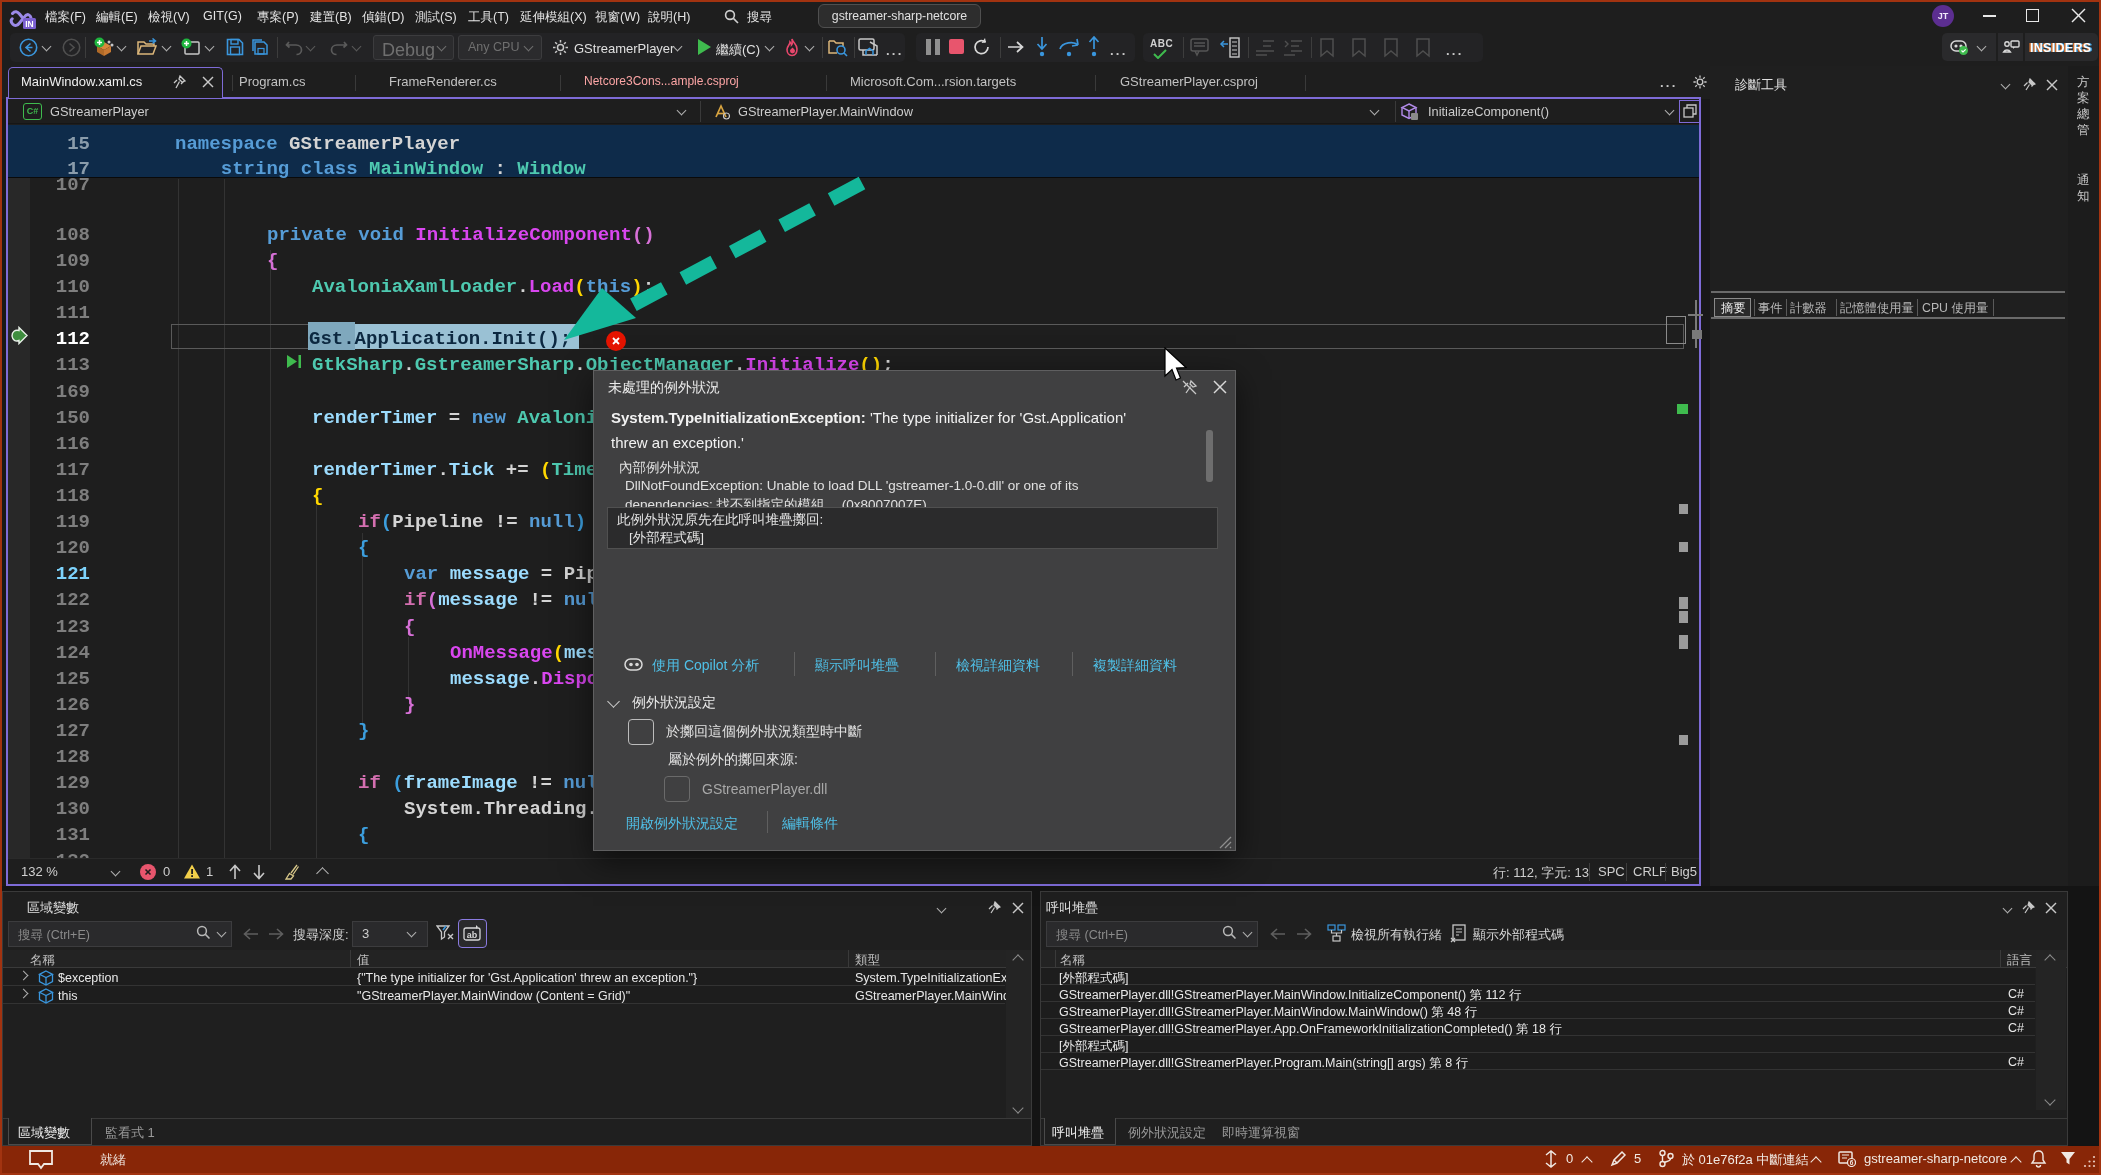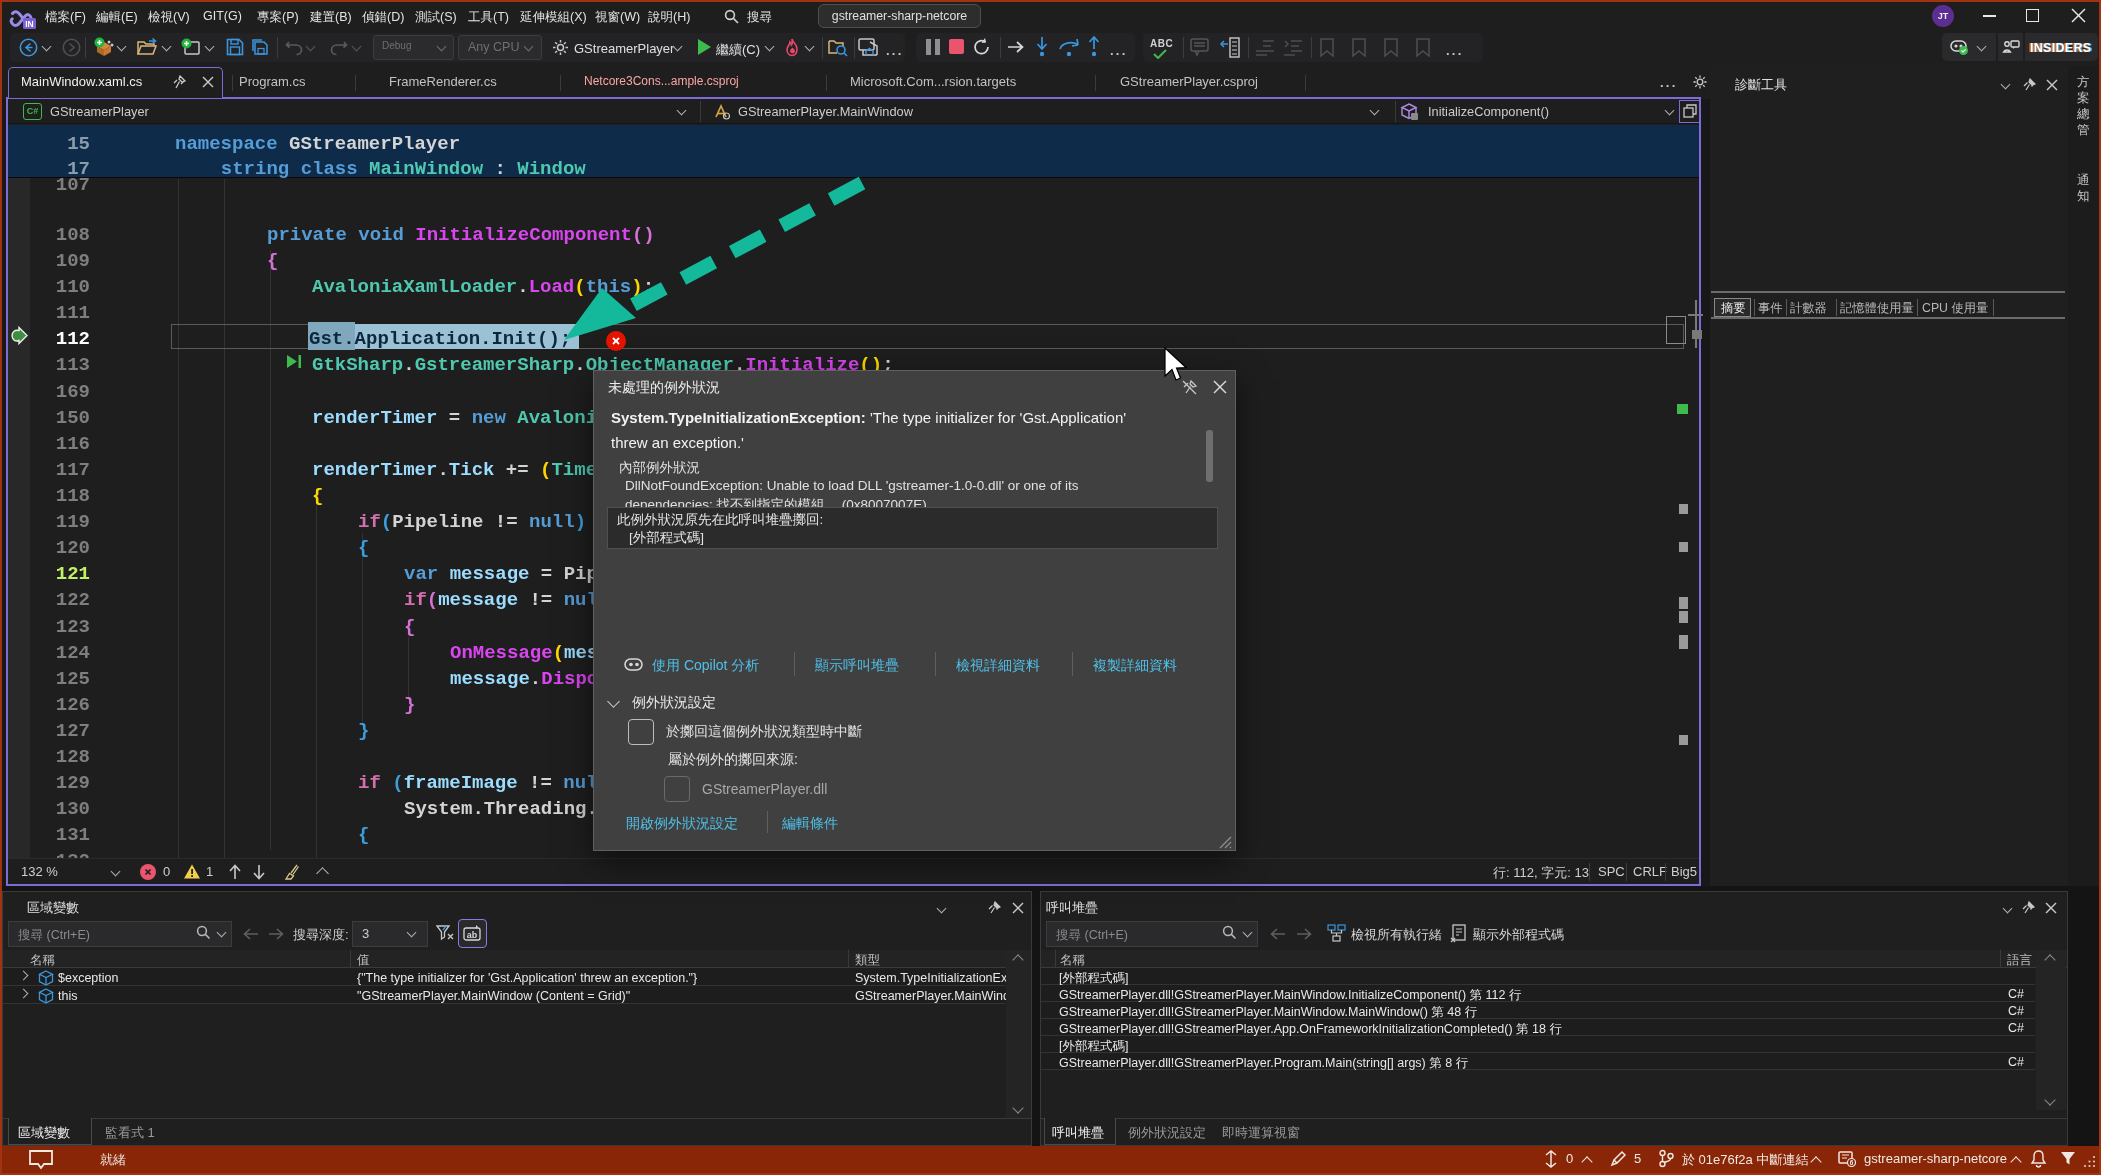--- a/index.html
+++ b/index.html
@@ -96,21 +96,21 @@
 <div class="a sep" style="left:277px;top:37px;height:21px"></div>
 <svg class="a" style="left:285px;top:39px" width="19" height="17" viewBox="0 0 19 17">
     <path d="M4 3 L1.5 6 L4.5 8.5 M1.8 6 H11 C14.5 6 16.5 8.5 16.5 11 C16.5 14 14 15.5 11.5 15.5" fill="none" stroke="#5a5a5a" stroke-width="1.7"></path>
   </svg>
 <div class="a" style="left:307px;top:43px;width:7px;height:7px;border-right:1.7px solid #5a5a5a;border-bottom:1.7px solid #5a5a5a;transform:rotate(45deg)"></div>
 <svg class="a" style="left:329px;top:39px" width="19" height="17" viewBox="0 0 19 17">
     <path d="M15 3 L17.5 6 L14.5 8.5 M17.2 6 H8 C4.5 6 2.5 8.5 2.5 11 C2.5 14 5 15.5 7.5 15.5" fill="none" stroke="#5a5a5a" stroke-width="1.7"></path>
   </svg>
 <div class="a" style="left:353px;top:43px;width:7px;height:7px;border-right:1.7px solid #5a5a5a;border-bottom:1.7px solid #5a5a5a;transform:rotate(45deg)"></div>
 <div class="a" style="left:373px;top:35px;width:81px;height:25px;background:#2b2b2d;border:1px solid #3c3c3e;border-radius:3px">
-    <span class="a" style="left:8px;top:4px;font-size:10px;color:#6f6f6f">Debug</span>
+    <span class="a" style="left:8px;top:4px;font-size:18px;color:#6f6f6f">Debug</span>
   </div>
 <div class="a" style="left:438px;top:43px;width:7px;height:7px;border-right:1.7px solid #6f6f6f;border-bottom:1.7px solid #6f6f6f;transform:rotate(45deg)"></div>
 <div class="a" style="left:458px;top:35px;width:84px;height:25px;background:#2b2b2d;border:1px solid #3c3c3e;border-radius:3px">
     <span class="a" style="left:9px;top:4px;font-size:12.5px;color:#6f6f6f">Any CPU</span>
   </div>
 <div class="a" style="left:525px;top:43px;width:7px;height:7px;border-right:1.7px solid #6f6f6f;border-bottom:1.7px solid #6f6f6f;transform:rotate(45deg)"></div>
 <svg class="a" style="left:552px;top:39px" width="17" height="17" viewBox="0 0 17 17">
     <circle cx="8.5" cy="8.5" r="3" fill="none" stroke="#c8c8c8" stroke-width="1.5"></circle>
     <path d="M8.5 1 V3.5 M8.5 13.5 V16 M1 8.5 H3.5 M13.5 8.5 H16 M3.2 3.2 L5 5 M12 12 L13.8 13.8 M13.8 3.2 L12 5 M5 12 L3.2 13.8" stroke="#c8c8c8" stroke-width="1.5"></path>
   </svg>
@@ -292,21 +292,21 @@
 <div class="a gut mono" style="left:32px;top:300px;color:#7e7e7e">111</div>
 <div class="a gut mono" style="left:32px;top:326px;color:#ffffff">112</div>
 <div class="a gut mono" style="left:32px;top:352px;color:#7e7e7e">113</div>
 <div class="a gut mono" style="left:32px;top:379px;color:#7e7e7e">169</div>
 <div class="a gut mono" style="left:32px;top:405px;color:#7e7e7e">150</div>
 <div class="a gut mono" style="left:32px;top:431px;color:#7e7e7e">116</div>
 <div class="a gut mono" style="left:32px;top:457px;color:#7e7e7e">117</div>
 <div class="a gut mono" style="left:32px;top:483px;color:#7e7e7e">118</div>
 <div class="a gut mono" style="left:32px;top:509px;color:#7e7e7e">119</div>
 <div class="a gut mono" style="left:32px;top:535px;color:#7e7e7e">120</div>
-<div class="a gut mono" style="left:32px;top:561px;color:#bef264">121</div>
+<div class="a gut mono" style="left:32px;top:561px;color:#7dd3fc">121</div>
 <div class="a gut mono" style="left:32px;top:587px;color:#7e7e7e">122</div>
 <div class="a gut mono" style="left:32px;top:614px;color:#7e7e7e">123</div>
 <div class="a gut mono" style="left:32px;top:640px;color:#7e7e7e">124</div>
 <div class="a gut mono" style="left:32px;top:666px;color:#7e7e7e">125</div>
 <div class="a gut mono" style="left:32px;top:692px;color:#7e7e7e">126</div>
 <div class="a gut mono" style="left:32px;top:718px;color:#7e7e7e">127</div>
 <div class="a gut mono" style="left:32px;top:744px;color:#7e7e7e">128</div>
 <div class="a gut mono" style="left:32px;top:770px;color:#7e7e7e">129</div>
 <div class="a gut mono" style="left:32px;top:796px;color:#7e7e7e">130</div>
 <div class="a gut mono" style="left:32px;top:822px;color:#7e7e7e">131</div>

